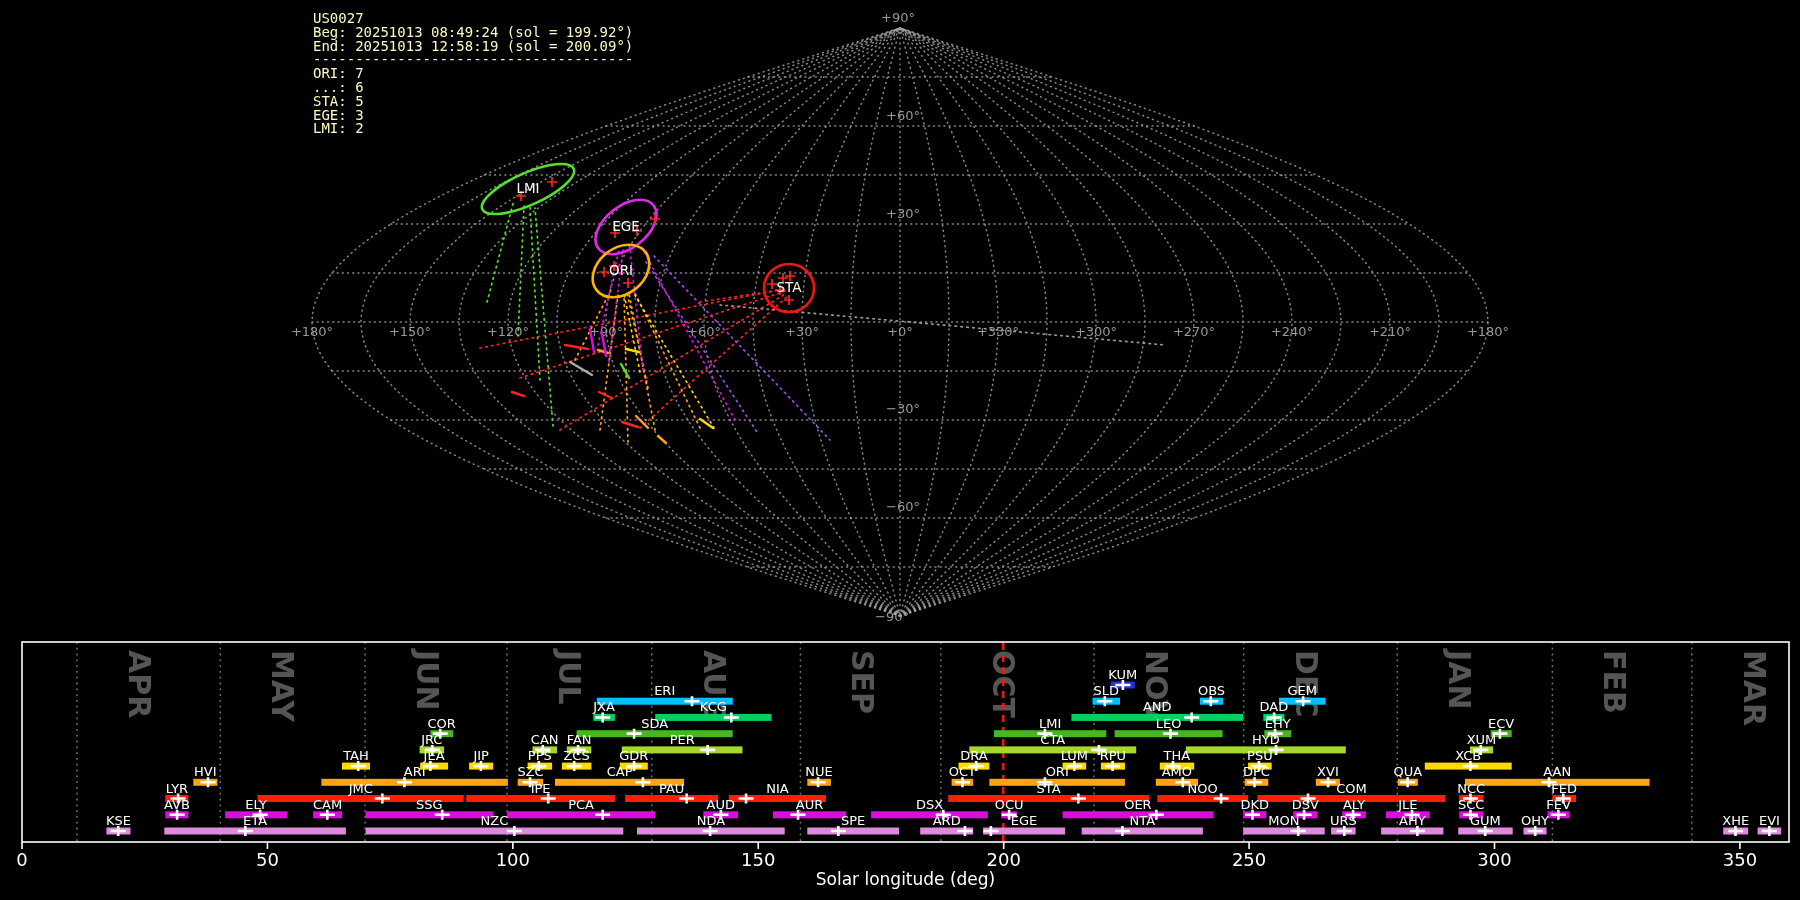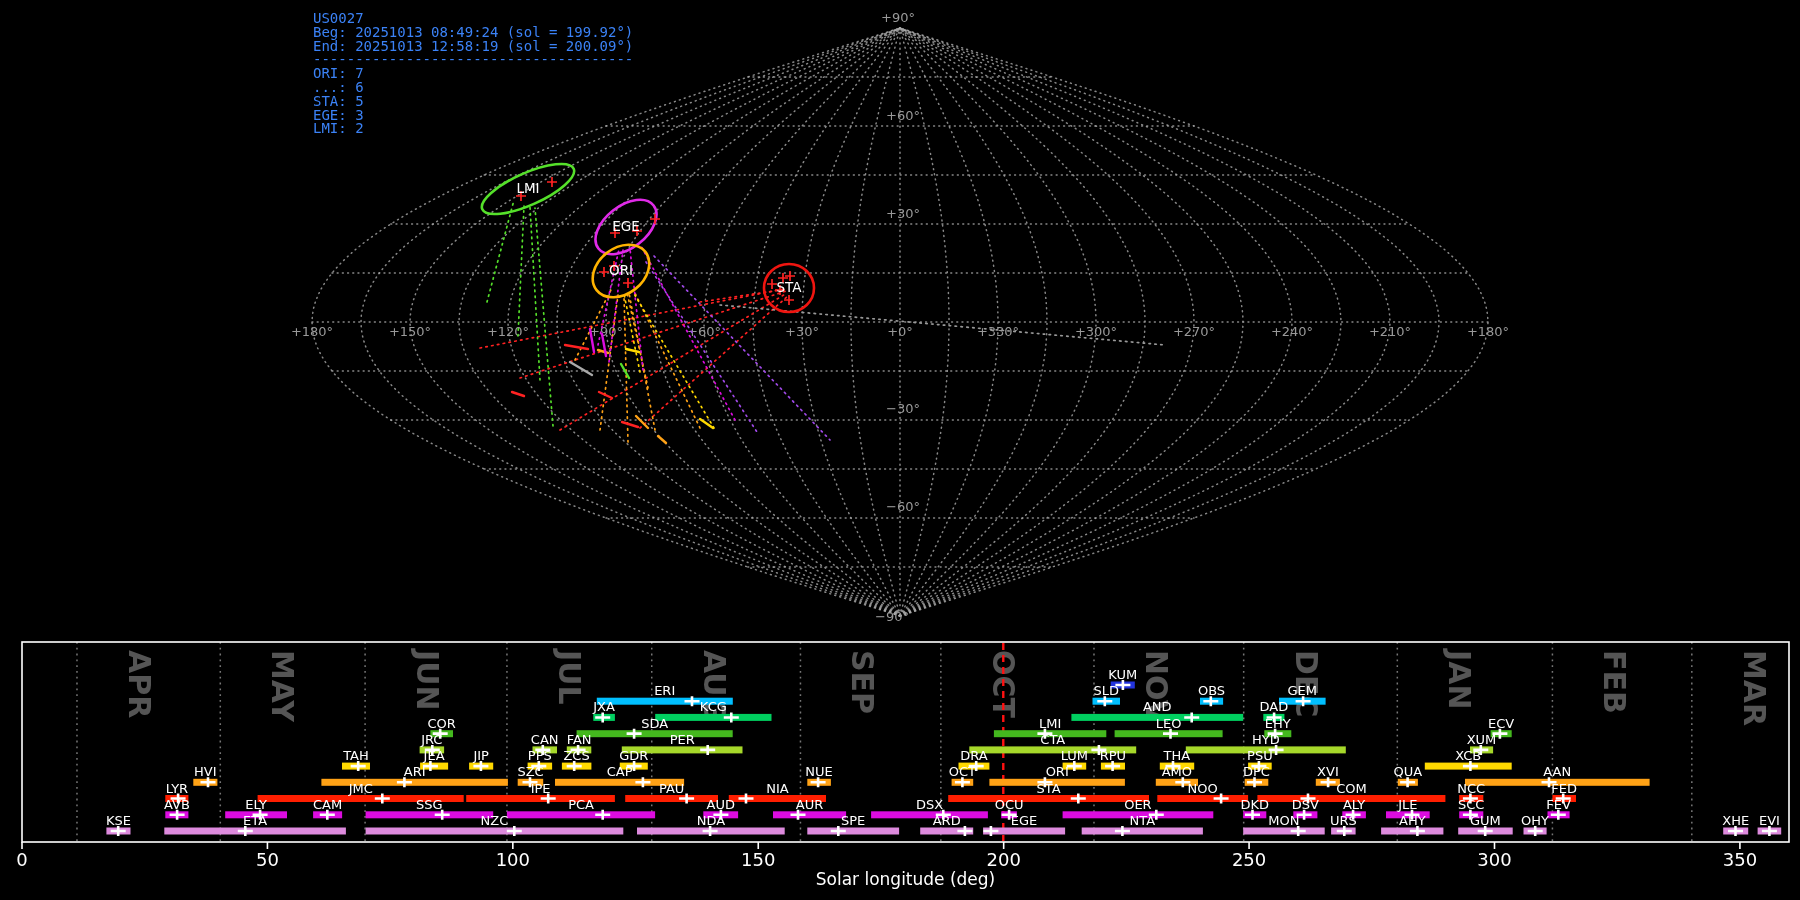--- a/index.html
+++ b/index.html
@@ -1,18 +1,18 @@
 <!DOCTYPE html>
 <html><head>
 <meta charset="utf-8">
 <style>
   html,body{margin:0;padding:0;background:#000;}
   #stage{position:relative;width:1800px;height:900px;background:#000;overflow:hidden;
          font-family:"DejaVu Sans",sans-serif;}
-  #header-block{position:absolute;left:313px;top:12px;margin:0;color:#3b82f6;
+  #header-block{position:absolute;left:313px;top:12px;margin:0;color:#fef9c3;
     font-family:"DejaVu Sans Mono",monospace;font-size:14px;line-height:13.8px;z-index:5;}
   svg{position:absolute;left:0;}
   #skymap{top:0;}
   #timeline{top:640px;}
   svg text{font-family:"DejaVu Sans",sans-serif;}
 </style>
 </head>
 <body>
 
 <div id="stage">

